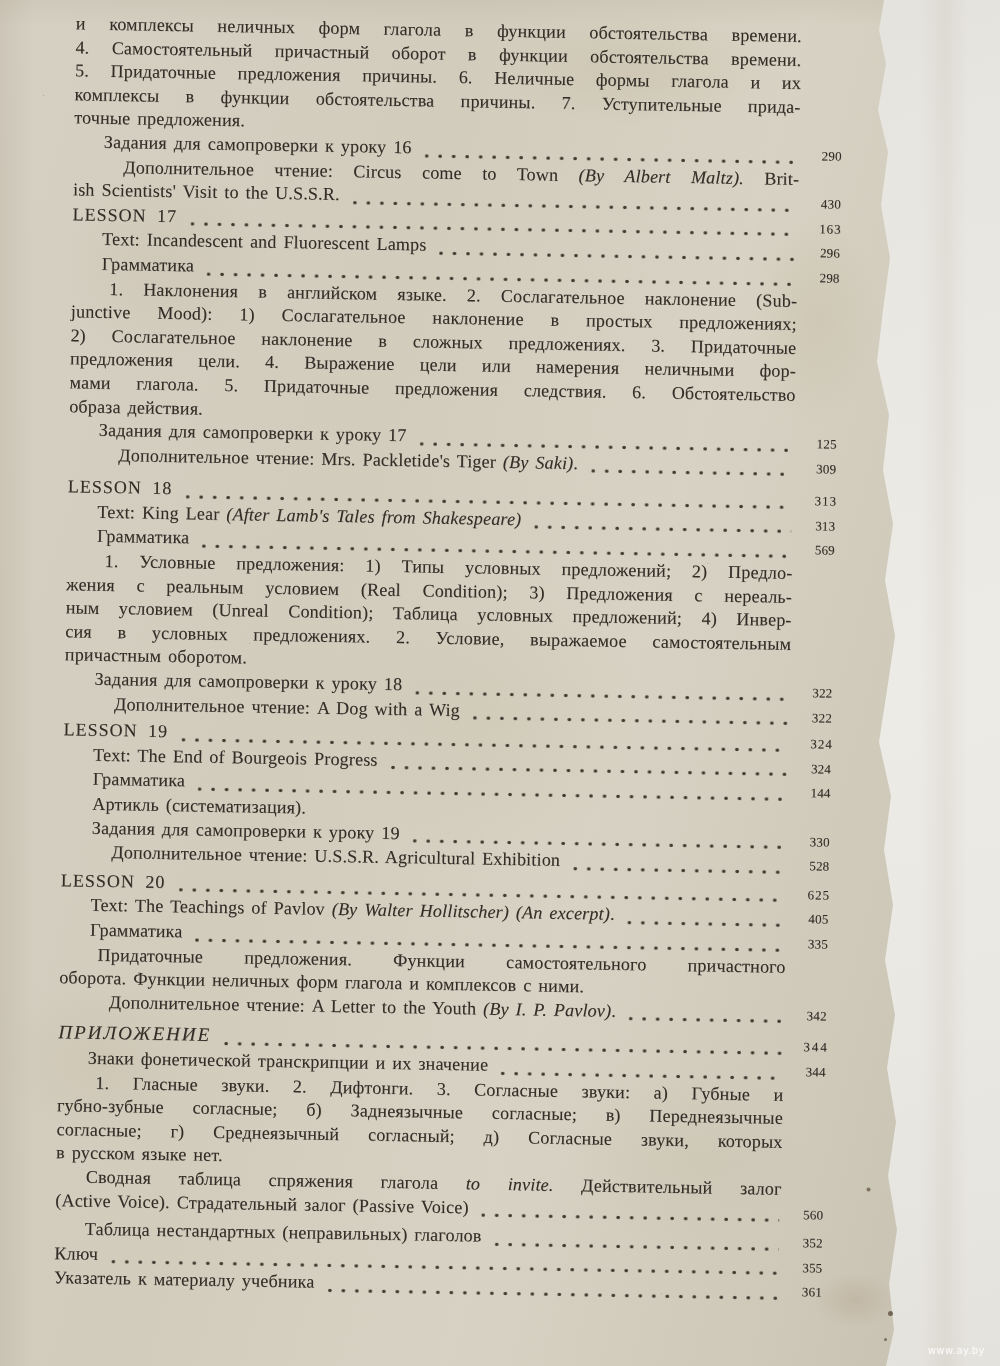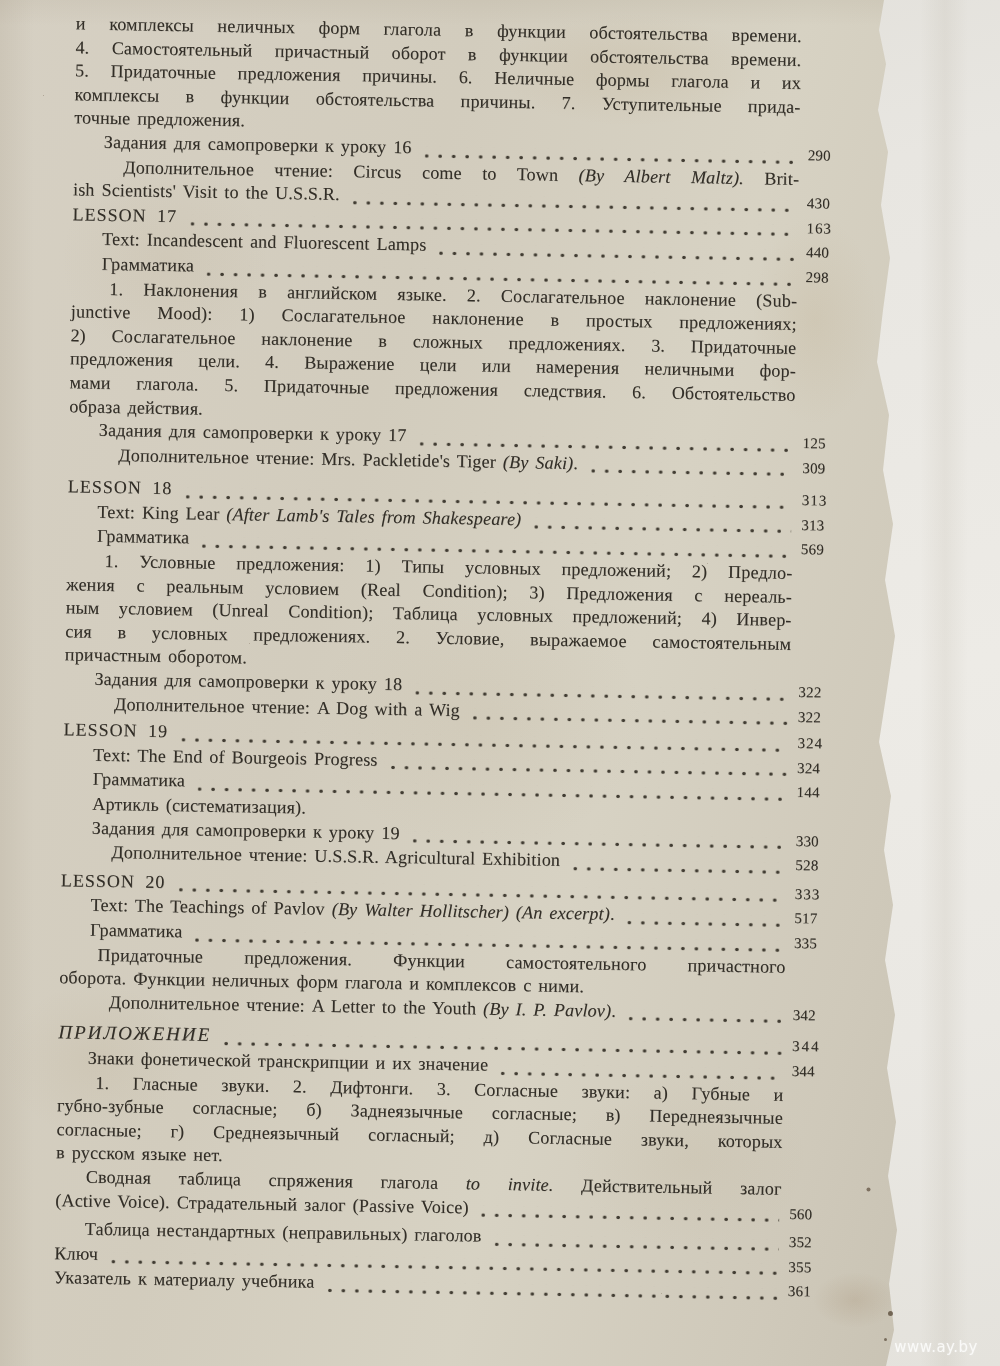--- a/index.html
+++ b/index.html
@@ -69,29 +69,29 @@
   .ind1{padding-left:30px;}
   .ind2{padding-left:50px;}
   .indP{padding-left:38px;}
   .row.para.ind1{padding-right:56px;}
   .leader{
     flex:1 1 auto;min-width:16px;height:12px;align-self:flex-end;
     margin:0 10px 3px 13px;
     background-image:radial-gradient(circle at 2px 9.5px, rgba(52,47,38,.92) 1.35px, rgba(52,47,38,0) 2.1px);
     background-size:13.5px 12px;background-repeat:repeat-x;
   }
-  .num{flex:none;width:48px;text-align:left;font-size:15px;}
+  .num{flex:none;width:48px;text-align:center;font-size:13px;}
   .lesson{letter-spacing:1px;word-spacing:5px;}
   .appendix{letter-spacing:2px;font-size:19px;}
   em{font-style:italic;}
   
   .watermark{
-    position:absolute;right:22px;bottom:10px;
+    position:absolute;right:15px;bottom:10px;
     font-family:"DejaVu Sans","Liberation Sans",sans-serif;
-    font-size:15px;letter-spacing:.5px;
+    font-size:10px;letter-spacing:.5px;
     color:rgba(252,252,250,.88);
     text-shadow:0 0 2px rgba(255,255,255,.35);
   }
 </style>
 </head>
 <body>
 
 <div class="under-page"></div>
 <div class="scan-paper"></div>
 <div class="specks"></div>
@@ -126,21 +126,21 @@
       <span class="num">430</span>
     </div>
     <div class="row ind0 entry lesson">
       <span class="text"><span>LESSON 17</span></span>
       <span class="leader"></span>
       <span class="num">163</span>
     </div>
     <div class="row ind1 entry">
       <span class="text"><span>Text: Incandescent and Fluorescent Lamps</span></span>
       <span class="leader"></span>
-      <span class="num">440</span>
+      <span class="num">296</span>
     </div>
     <div class="row ind1 entry">
       <span class="text"><span>Грамматика</span></span>
       <span class="leader"></span>
       <span class="num">298</span>
     </div>
     <div class="row indP para jf">
       <span class="text"><span>1. Наклонения в английском языке. 2. Сослагательное наклонение (Sub-</span></span>
     </div>
     <div class="row ind0 para jf">
@@ -232,26 +232,26 @@
       <span class="num">330</span>
     </div>
     <div class="row ind2 entry">
       <span class="text"><span>Дополнительное чтение: U.S.S.R. Agricultural Exhibition</span></span>
       <span class="leader"></span>
       <span class="num">528</span>
     </div>
     <div class="row ind0 entry lesson" style="margin-top: 4px;">
       <span class="text"><span>LESSON 20</span></span>
       <span class="leader"></span>
-      <span class="num">333</span>
+      <span class="num">625</span>
     </div>
     <div class="row ind1 entry">
       <span class="text"><span>Text: The Teachings of Pavlov </span><em>(By Walter Hollitscher) (An excerpt)</em><span>.</span></span>
       <span class="leader"></span>
-      <span class="num">517</span>
+      <span class="num">405</span>
     </div>
     <div class="row ind1 entry">
       <span class="text"><span>Грамматика</span></span>
       <span class="leader"></span>
       <span class="num">335</span>
     </div>
     <div class="row indP para jf">
       <span class="text"><span>Придаточные предложения. Функции самостоятельного причастного</span></span>
     </div>
     <div class="row ind0 para">

